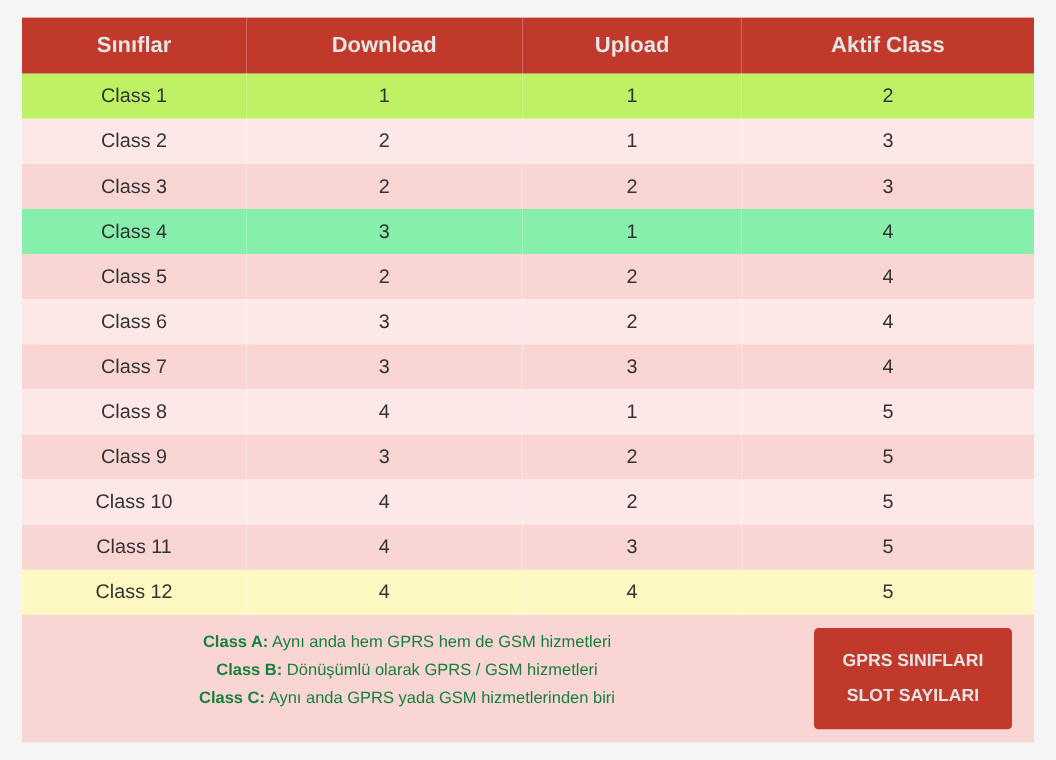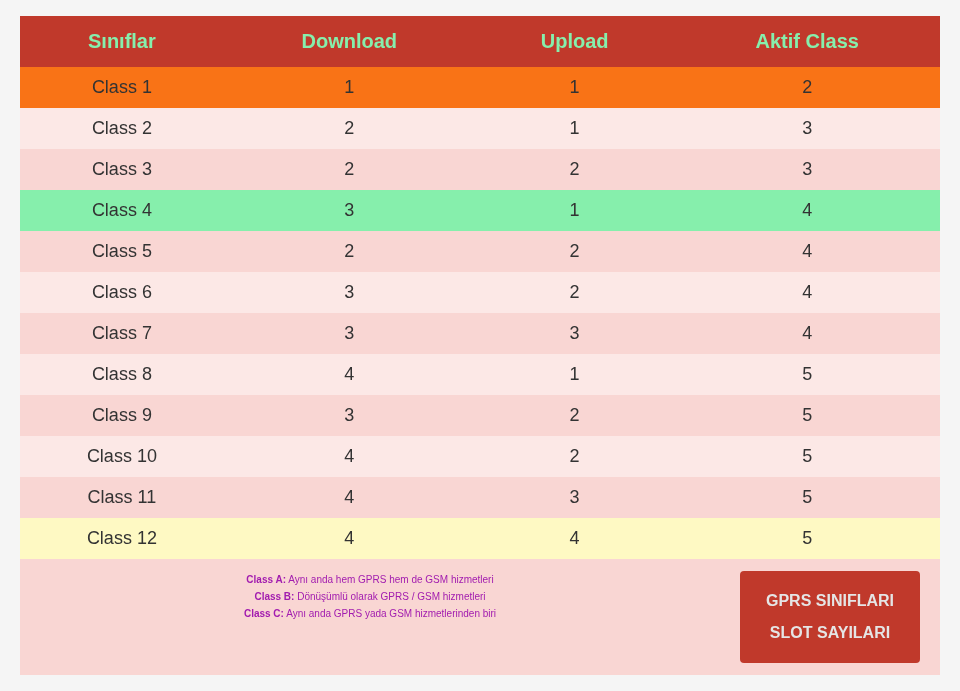--- a/index.html
+++ b/index.html
@@ -15,21 +15,21 @@
     .container {
       width: 920px;
       background: white;
     }
     table {
       width: 100%;
       border-collapse: collapse;
     }
     thead tr {
       background: #c0392b;
-      color: #86efac;
+      color: #e5e5e5;
     }
     thead th {
       padding: 14px 20px;
       font-size: 20px;
       font-weight: bold;
       text-align: center;
     }
     thead th:first-child {
       text-align: center;
     }
@@ -50,22 +50,22 @@
       font-size: 18px;
     }
     .footer-row {
       background: #fce8e6;
     }
     .footer-row td {
       padding: 12px 20px;
       vertical-align: top;
     }
     .footer-text {
-      font-size: 10px;
-      color: #a21caf;
+      font-size: 15px;
+      color: #15803d;
       line-height: 1.7;
     }
     .footer-text .label {
       font-weight: bold;
     }
     .gprs-box {
       background: #c0392b;
       color: #e5e5e5;
       font-weight: bold;
       font-size: 16px;
@@ -85,21 +85,21 @@
   <table>
     <thead>
       <tr>
         <th>Sınıflar</th>
         <th>Download</th>
         <th>Upload</th>
         <th>Aktif Class</th>
       </tr>
     </thead>
     <tbody id="table-body">
-    <tr style="background: #f97316;">
+    <tr style="background: #bef264;">
           <td>Class 1</td>
           <td>1</td>
           <td>1</td>
           <td>2</td>
         </tr>
         <tr style="background: rgb(252, 232, 230);">
           <td>Class 2</td>
           <td>2</td>
           <td>1</td>
           <td>3</td>

